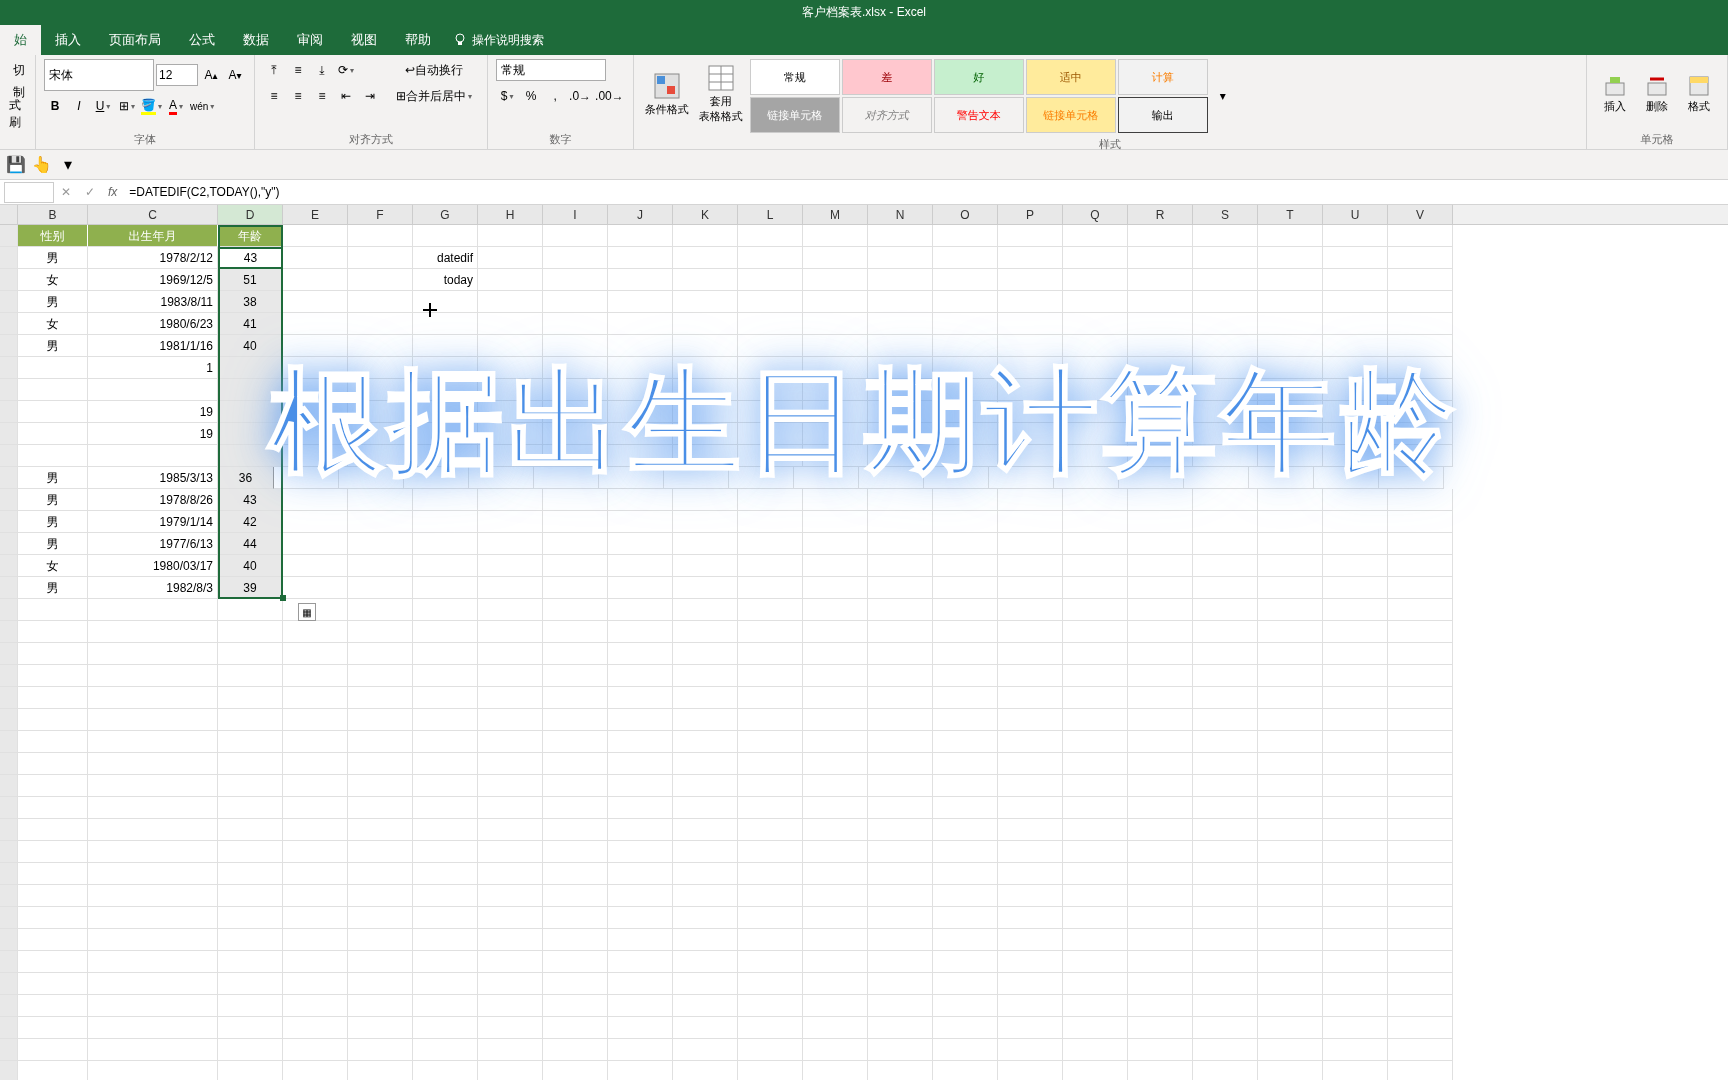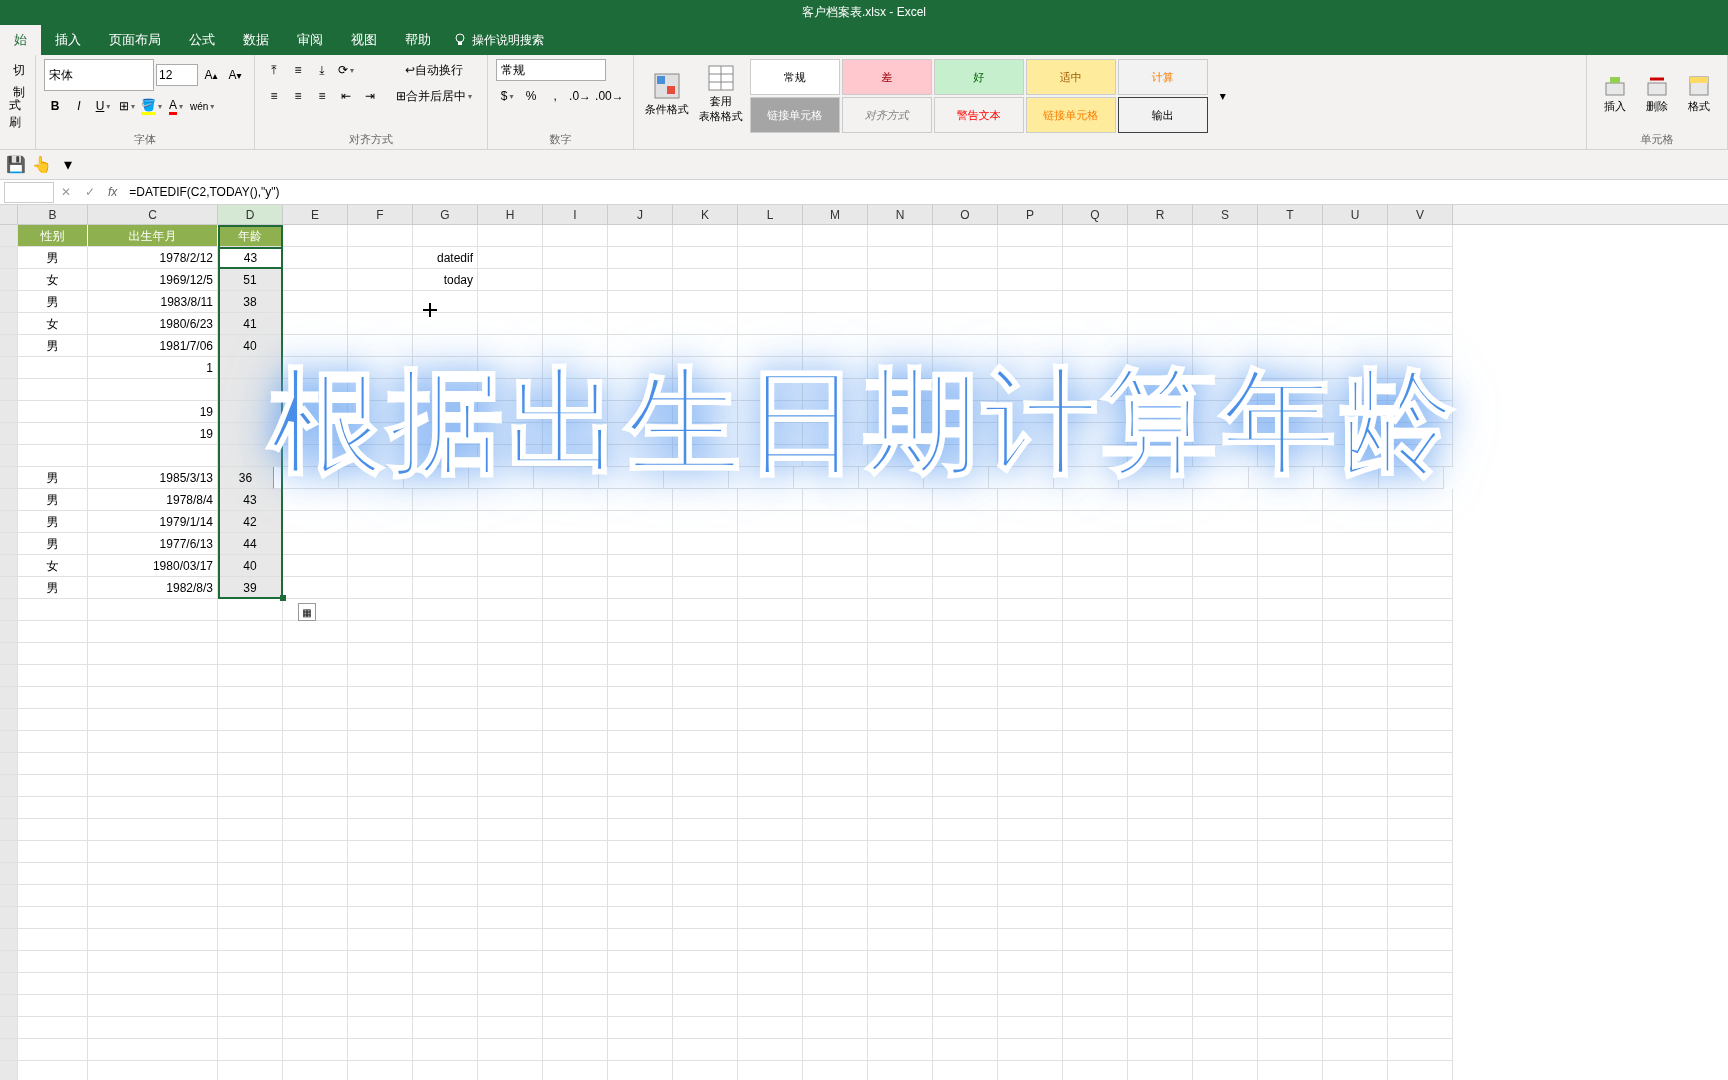--- a/index.html
+++ b/index.html
@@ -195,20 +195,21 @@
         <div class="style-row">
           <div class="style-item" style="background:#a5a5a5;color:#fff">链接单元格</div>
           <div class="style-item" style="color:#7f7f7f;font-style:italic">对齐方式</div>
           <div class="style-item" style="color:#ff0000">警告文本</div>
           <div class="style-item" style="background:#ffeb9c;color:#fa7d00">链接单元格</div>
           <div class="style-item" style="background:#f2f2f2;border:1px solid #3f3f3f">输出</div>
         </div>
       </div>
       <div class="ribbon-btn" style="height:74px;width:16px;flex-direction:column">▾</div>
     </div>
+    <div class="ribbon-group-label">样式</div>
   </div>
 
   <div class="ribbon-group">
     <div style="display:flex;gap:2px">
       <div class="big-btn" style="width:40px">
         <svg width="22" height="22">
             <rect x="2" y="8" width="18" height="12" fill="#e8e8e8" stroke="#888"></rect>
             <rect x="6" y="2" width="10" height="6" fill="#92d050"></rect>
           </svg>
         <span>插入</span>
@@ -388,21 +389,21 @@
         <div class="cell right" style="width:65px"></div>
         <div class="cell right" style="width:65px"></div>
         <div class="cell right" style="width:65px"></div>
         <div class="cell right" style="width:65px"></div>
         <div class="cell right" style="width:65px"></div>
         <div class="cell right" style="width:65px"></div>
       </div>
       <div class="grid-row">
         <div class="cell" style="width:18px;background:#e8e8e8"></div>
         <div class="cell center" style="width:70px">男</div>
-        <div class="cell right" style="width:130px">1981/7/06</div>
+        <div class="cell right" style="width:130px">1981/1/16</div>
         <div class="cell center sel" style="width:65px">40</div>
         <div class="cell right" style="width:65px"></div>
         <div class="cell right" style="width:65px"></div>
         <div class="cell right" style="width:65px"></div>
         <div class="cell right" style="width:65px"></div>
         <div class="cell right" style="width:65px"></div>
         <div class="cell right" style="width:65px"></div>
         <div class="cell right" style="width:65px"></div>
         <div class="cell right" style="width:65px"></div>
         <div class="cell right" style="width:65px"></div>
@@ -556,21 +557,21 @@
         <div class="cell right" style="width:65px"></div>
         <div class="cell right" style="width:65px"></div>
         <div class="cell right" style="width:65px"></div>
         <div class="cell right" style="width:65px"></div>
         <div class="cell right" style="width:65px"></div>
         <div class="cell right" style="width:65px"></div>
       </div>
       <div class="grid-row">
         <div class="cell" style="width:18px;background:#e8e8e8"></div>
         <div class="cell center" style="width:70px">男</div>
-        <div class="cell right" style="width:130px">1978/8/4</div>
+        <div class="cell right" style="width:130px">1978/8/26</div>
         <div class="cell center sel" style="width:65px">43</div>
         <div class="cell right" style="width:65px"></div>
         <div class="cell right" style="width:65px"></div>
         <div class="cell right" style="width:65px"></div>
         <div class="cell right" style="width:65px"></div>
         <div class="cell right" style="width:65px"></div>
         <div class="cell right" style="width:65px"></div>
         <div class="cell right" style="width:65px"></div>
         <div class="cell right" style="width:65px"></div>
         <div class="cell right" style="width:65px"></div>

